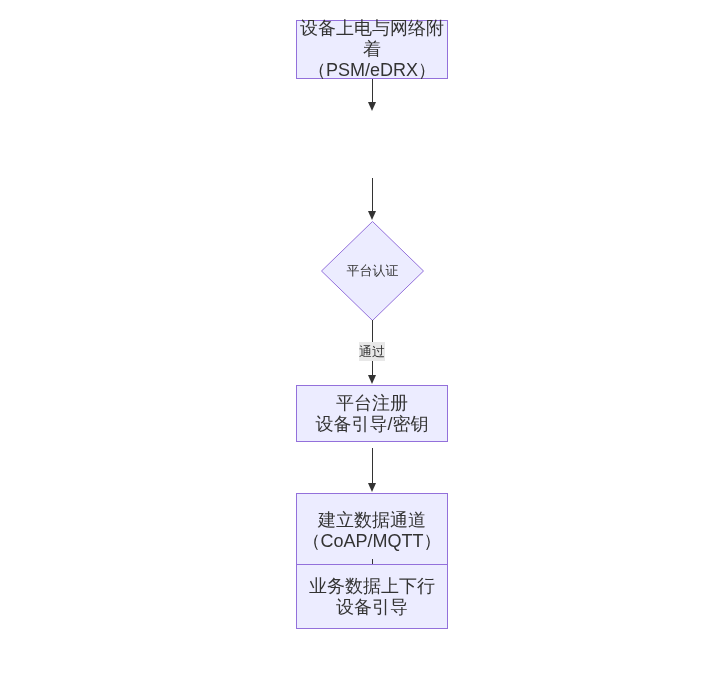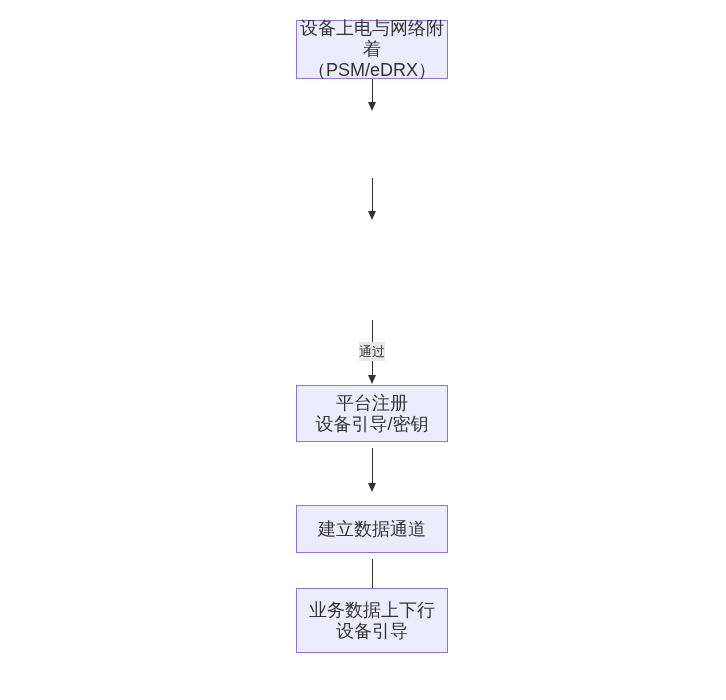--- a/index.html
+++ b/index.html
@@ -27,22 +27,22 @@
     align-items: center;
     justify-content: center;
     text-align: center;
     color: #333333;
     font-size: 18px;
     line-height: 21px;
   }
   .n1 { top: 20px;  height: 59px; }
   .n2 { top: 112px; height: 66px; }
   .n4 { top: 385px; height: 57px; }
-  .n5 { top: 505px; height: 48px; }
-  .n6 { top: 588px; height: 65px; }
+  .n5 { top: 493px; height: 76px; }
+  .n6 { top: 564px; height: 65px; }
 
   .decision {
     position: absolute;
     left: 321px;
     top: 221px;
     width: 103px;
     height: 100px;
   }
   .decision svg {
     position: absolute;
@@ -101,35 +101,42 @@
     <span class="line">（PSM/eDRX）</span>
   </div>
 
   <div class="vline" style="top:79px; height:24px;"></div>
   <div class="ahead" style="top:102px;"></div>
 
 
   <div class="vline" style="top:178px; height:34px;"></div>
   <div class="ahead" style="top:211px;"></div>
 
+  <div class="decision">
+    <svg viewBox="0 0 103 100">
+      <polygon points="51.5,0.5 102.5,50 51.5,99.5 0.5,50" fill="#ECECFF" stroke="#9370DB" stroke-width="1"></polygon>
+    </svg>
+    <span class="dlabel">平台认证</span>
+  </div>
 
   <div class="vline" style="top:320px; height:56px;"></div>
   <div class="edge-label">通过</div>
   <div class="ahead" style="top:375px;"></div>
 
   <div class="node n4">
     <span class="line">平台注册</span>
     <span class="line">设备引导/密钥</span>
   </div>
 
   <div class="vline" style="top:448px; height:36px;"></div>
   <div class="ahead" style="top:483px;"></div>
 
   <div class="node n5">
     <span class="line">建立数据通道</span>
+    <span class="line">（CoAP/MQTT）</span>
   </div>
 
   <div class="vline" style="top:559px; height:32px;"></div>
   <div class="ahead" style="top:590px;"></div>
 
   <div class="node n6">
     <span class="line">业务数据上下行</span>
     <span class="line">设备引导</span>
   </div>
 

